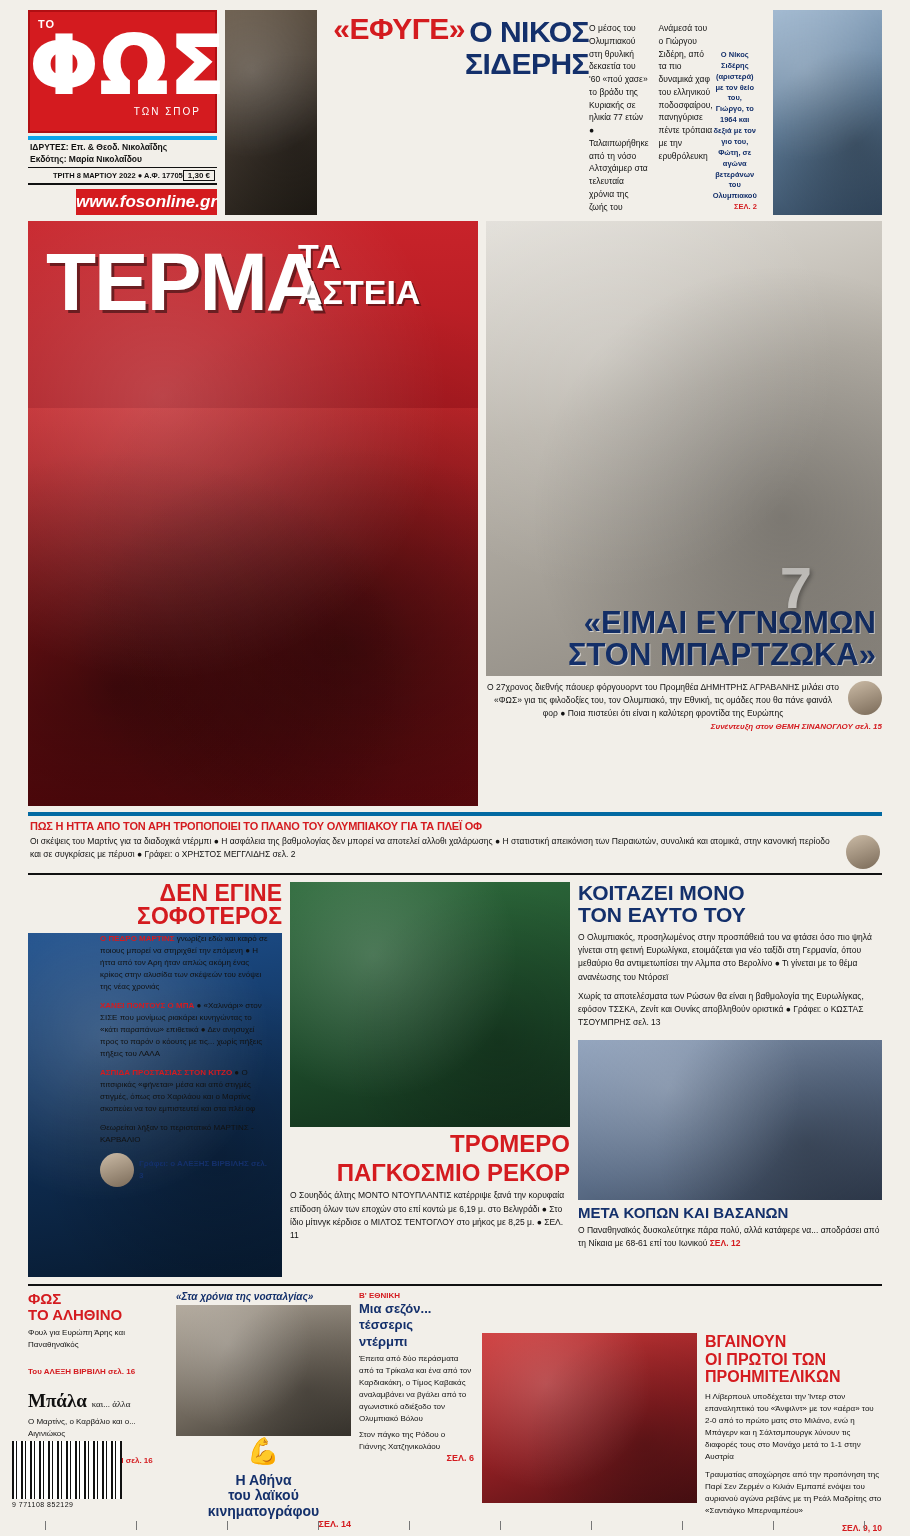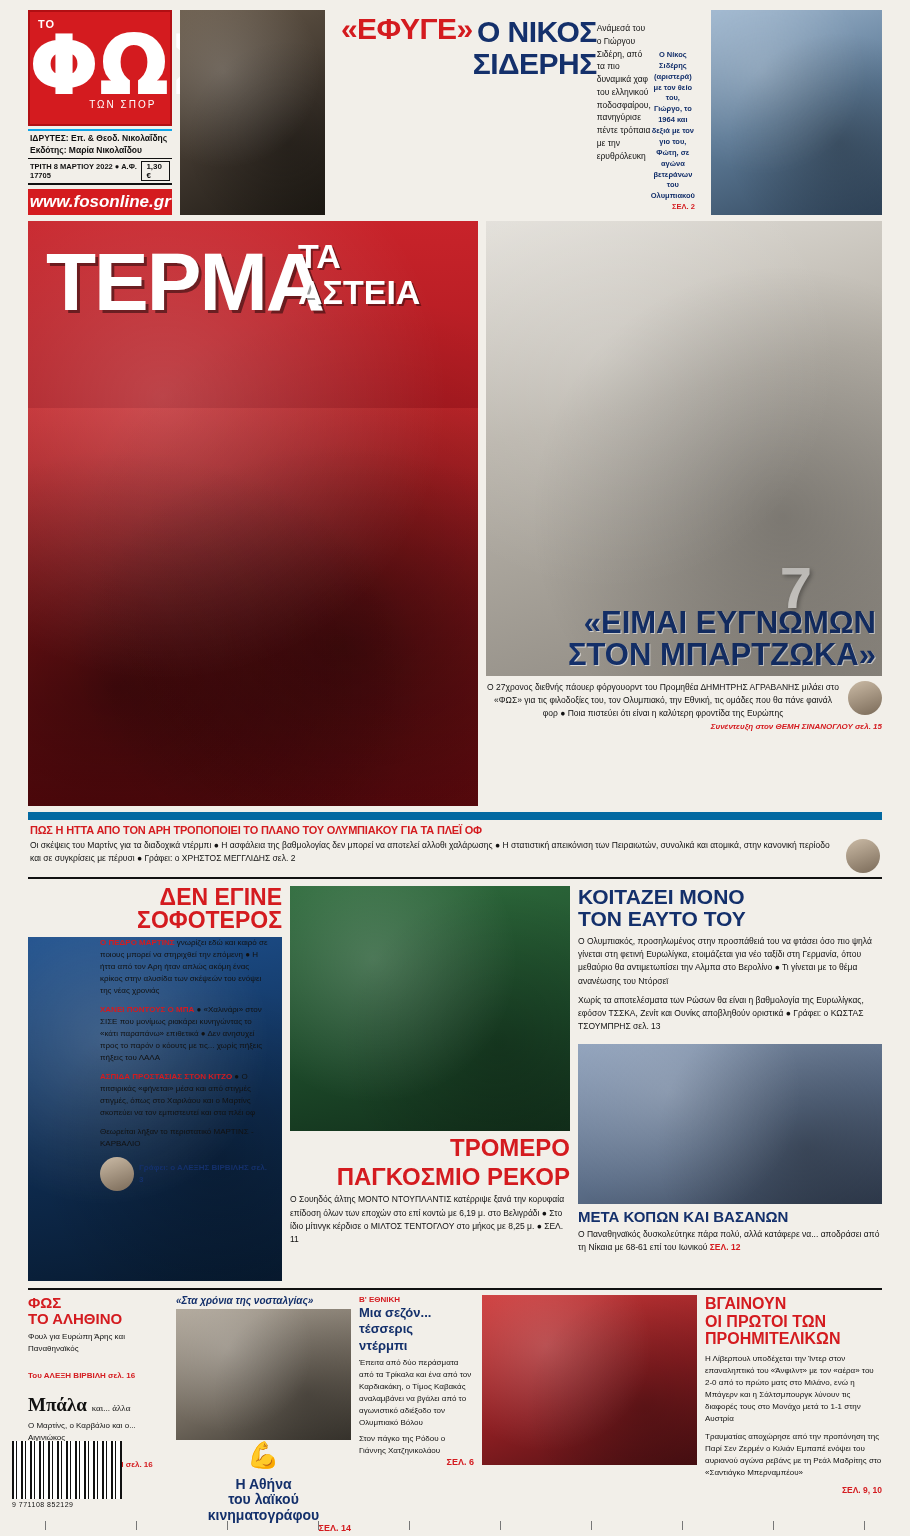--- a/index.html
+++ b/index.html
@@ -28,31 +28,31 @@
   .logo-fos {
     position:absolute; left:0; right:0; top:16px; text-align:center;
     font-size:80px; font-weight:bold; line-height:0.95;
     font-family:"DejaVu Sans", sans-serif; letter-spacing:2px;
     -webkit-text-stroke:2px #fff;
   }
   .logo-sub {
     position:absolute; right:14px; bottom:14px; font-size:10px; letter-spacing:2px;
   }
   .founders {
-    font-size:8.5px; font-weight:bold; border-top:2px solid #0ea5e9; border-bottom:1px solid #111;
+    font-size:8.5px; font-weight:bold; border-top:4px solid #0ea5e9; border-bottom:1px solid #111;
     padding:2px 2px; margin-top:3px; line-height:1.35;
   }
   .issue-row {
     display:flex; justify-content:flex-end; align-items:center;
     font-size:7.5px; font-weight:bold; border-bottom:2px solid #111; padding:2px 2px;
   }
   .price-box { border:1px solid #111; padding:0 4px; font-size:8px; }
   .web {
     background:#d41b1f; color:#fff; text-align:center; font-size:17px;
-    font-weight:bold; padding:3px 0; margin-top:4px; font-style:italic;
+    font-weight:bold; padding:3px 0; margin-top:4px; font-style:italic;margin-left:48px;
   }
 
   .top-photo-left {
     width:190px; background:linear-gradient(150deg,#6a5c4c,#3a322a 60%,#1d1913);
     position:relative; overflow:hidden;
   }
   .top-headline { flex:1; padding:4px 8px 0 8px; display:flex; flex-direction:row;}
   .th-line1 {
     text-align:right; font-size:30px; font-weight:bold; color:#d41b1f; letter-spacing:-0.5px;
     line-height:1;
@@ -122,21 +122,21 @@
   }
   .quote-body { display:flex; gap:8px; margin-top:5px; font-size:8.5px; line-height:1.5; }
   .quote-body p { margin:0;text-align:center; }
   .quote-sig { text-align:right; font-size:8px; color:#d41b1f; font-style:italic; font-weight:bold; margin-top:3px;}
   .avatar {
     width:34px; height:34px; border-radius:50%; background:linear-gradient(160deg,#cbbba6,#7a6a58);
     flex:none;
   }
 
   
-  .banner { margin-top:6px; border-top:8px solid #0369a1; border-bottom:2px solid #111; padding:4px 2px; }
+  .banner { margin-top:6px; border-top:4px solid #0369a1; border-bottom:2px solid #111; padding:4px 2px; }
   .banner-title { color:#d41b1f; font-weight:bold; font-size:11px; letter-spacing:-0.2px; }
   .banner-body { font-size:8.5px; line-height:1.55; margin-top:3px; display:flex; gap:8px; }
   .banner-body p { margin:0; }
 
   
   .cols { display:flex; gap:8px; margin-top:7px; height:395px; }
   .col-a { width:254px; display:flex; flex-direction:column; }
   .col-b { width:280px; display:flex; flex-direction:column; }
   .col-c { flex:1; display:flex; flex-direction:column; }
 
@@ -173,21 +173,21 @@
   .b1-credit { color:#d41b1f; font-weight:bold; font-size:8px; margin-top:16px; }
   .mpala { font-family:"Liberation Serif", serif; font-size:19px; font-weight:bold; margin-top:14px; }
   .mpala small { font-size:9px; font-weight:normal;}
   .nostalgia { color:#14306b; font-weight:bold; font-size:10px; font-style:italic; }
   .b2-photo { height:135px; background:linear-gradient(160deg,#b0a79a,#6e665b 60%,#3a362f); margin-top:3px; position:relative; overflow:hidden;}
   .b2-title { color:#14306b; font-weight:bold; font-size:14px; text-align:center; line-height:1.1; margin-top:6px;}
   .b2-sel { color:#d41b1f; font-weight:bold; font-size:9px; text-align:right; }
   .b3-kicker { color:#d41b1f; font-weight:bold; font-size:8px; }
   .b3-title { color:#14306b; font-weight:bold; font-size:13px; line-height:1.1; margin-top:2px;}
   .b3-text { font-size:8px; line-height:1.5; margin-top:4px; }
-  .b4-top { display:flex; gap:8px; }
+  .b4-top { display:flex; gap:8px;margin-top:42px; }
   .b4-photo { width:215px; height:170px; background:linear-gradient(160deg,#cf3b3b,#8c1e22 55%,#4a0f12); position:relative; overflow:hidden; }
   .b4-right { flex:1; }
   .vgainoun { color:#d41b1f; font-weight:bold; font-size:16px; line-height:1.1; }
   .b4-text { font-size:8px; line-height:1.5; margin-top:5px; }
   .b4-text p { margin:0 0 6px 0; }
   .b4-sel { color:#d41b1f; font-weight:bold; font-size:8.5px; text-align:right; }
 
   
   .barcode { position:absolute; left:12px; bottom:28px; width:110px; }
   .bars { height:58px; width:100%;
@@ -222,20 +222,21 @@
       </div>
       <div class="web">www.fosonline.gr</div>
     </div>
 
     <div class="top-photo-left ph"></div>
 
     <div class="top-headline">
       <div class="th-line1">«ΕΦΥΓΕ»</div>
       <div class="th-line2">Ο ΝΙΚΟΣ ΣΙΔΕΡΗΣ</div>
       <div class="th-body">
+        <p>Ο μέσος του Ολυμπιακού στη θρυλική δεκαετία του '60 «πού χασε» το βράδυ της Κυριακής σε ηλικία 77 ετών ● Ταλαιπωρήθηκε από τη νόσο Αλτσχάιμερ στα τελευταία χρόνια της ζωής του</p>
         <p>Ανάμεσά του ο Γιώργου Σιδέρη, από τα πιο δυναμικά χαφ του ελληνικού ποδοσφαίρου, πανηγύρισε πέντε τρόπαια με την ερυθρόλευκη</p>
       </div>
       <div class="th-cap">
         <span>Ο Νίκος Σιδέρης (αριστερά) με τον θείο του, Γιώργο, το 1964 και δεξιά με τον γιο του, Φώτη, σε αγώνα βετεράνων του Ολυμπιακού</span>
         <div class="sel-red" style="text-align:right">ΣΕΛ. 2</div>
       </div>
     </div>
 
     <div class="top-photo-right ph"></div>
   </div>

